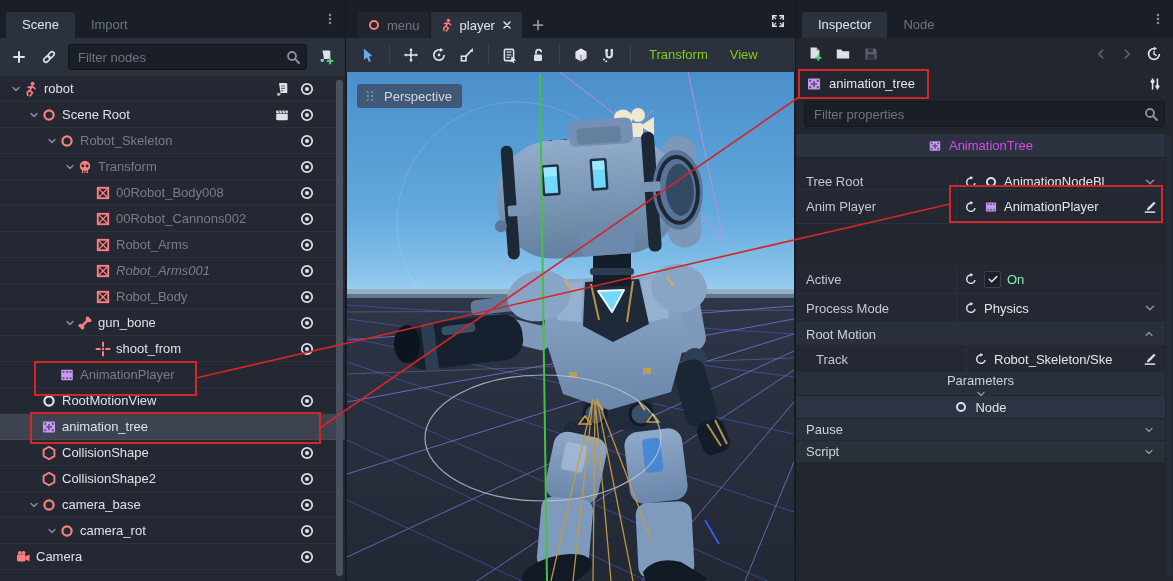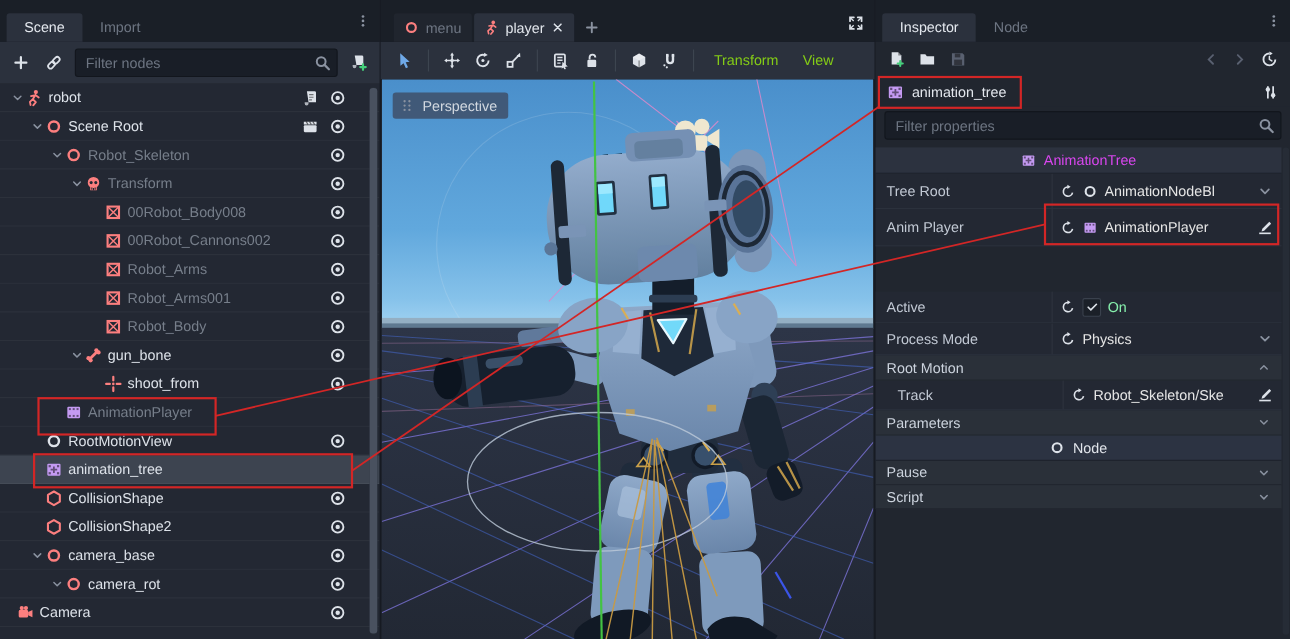--- a/index.html
+++ b/index.html
@@ -431,21 +431,21 @@
           <use href="#sym-mesh"></use>
         </svg>
         <span class="lbl dim">Robot_Arms</span>
         <span class="sp"></span>
         <span class="badge">
           <svg class="i16 c-white">
             <use href="#sym-eye"></use>
           </svg>
         </span>
       </div>
-      <div class="tree-row" style="padding-left: 80px;">
+      <div class="tree-row" style="padding-left: 80px; font-style: italic;">
         <span class="chev"></span>
         <svg class="i16 c-salmon">
           <use href="#sym-mesh"></use>
         </svg>
         <span class="lbl dim">Robot_Arms001</span>
         <span class="sp"></span>
         <span class="badge">
           <svg class="i16 c-white">
             <use href="#sym-eye"></use>
           </svg>
@@ -855,21 +855,21 @@
         </svg>
     </span>
   </div>
   <div id="irows">
       <div class="class-header" style="height: 23px;">
         <svg class="i14 c-purple">
           <use href="#sym-animtree"></use>
         </svg>
         <span>AnimationTree</span>
       </div>
-      <div class="prop-row" style="height: 31px;">
+      <div class="prop-row" style="height: 31px; align-items: flex-end;">
         <div class="plabel">
           <span>Tree Root</span>
         </div>
         <div class="pvalue">
           <svg class="i14 c-white">
             <use href="#sym-revert"></use>
           </svg>
           <svg class="i14 c-white">
             <use href="#sym-ring"></use>
           </svg>
@@ -944,21 +944,21 @@
           <svg class="i14 c-white">
             <use href="#sym-revert"></use>
           </svg>
           <span class="val">Robot_Skeleton/Ske</span>
           <span class="grow"></span>
           <svg class="i14 c-white">
             <use href="#sym-pencil"></use>
           </svg>
         </div>
       </div>
-      <div class="sect-row" style="height: 22px;">
+      <div class="sect-row" style="height: 22px; flex-direction: column;">
         <span>Parameters</span>
         <svg class="i12 c-gray">
           <use href="#sym-chev-stroke"></use>
         </svg>
       </div>
       <div class="cat-row" style="height: 22px;">
         <svg class="i14 c-white">
           <use href="#sym-ring"></use>
         </svg>
         <span>Node</span>

